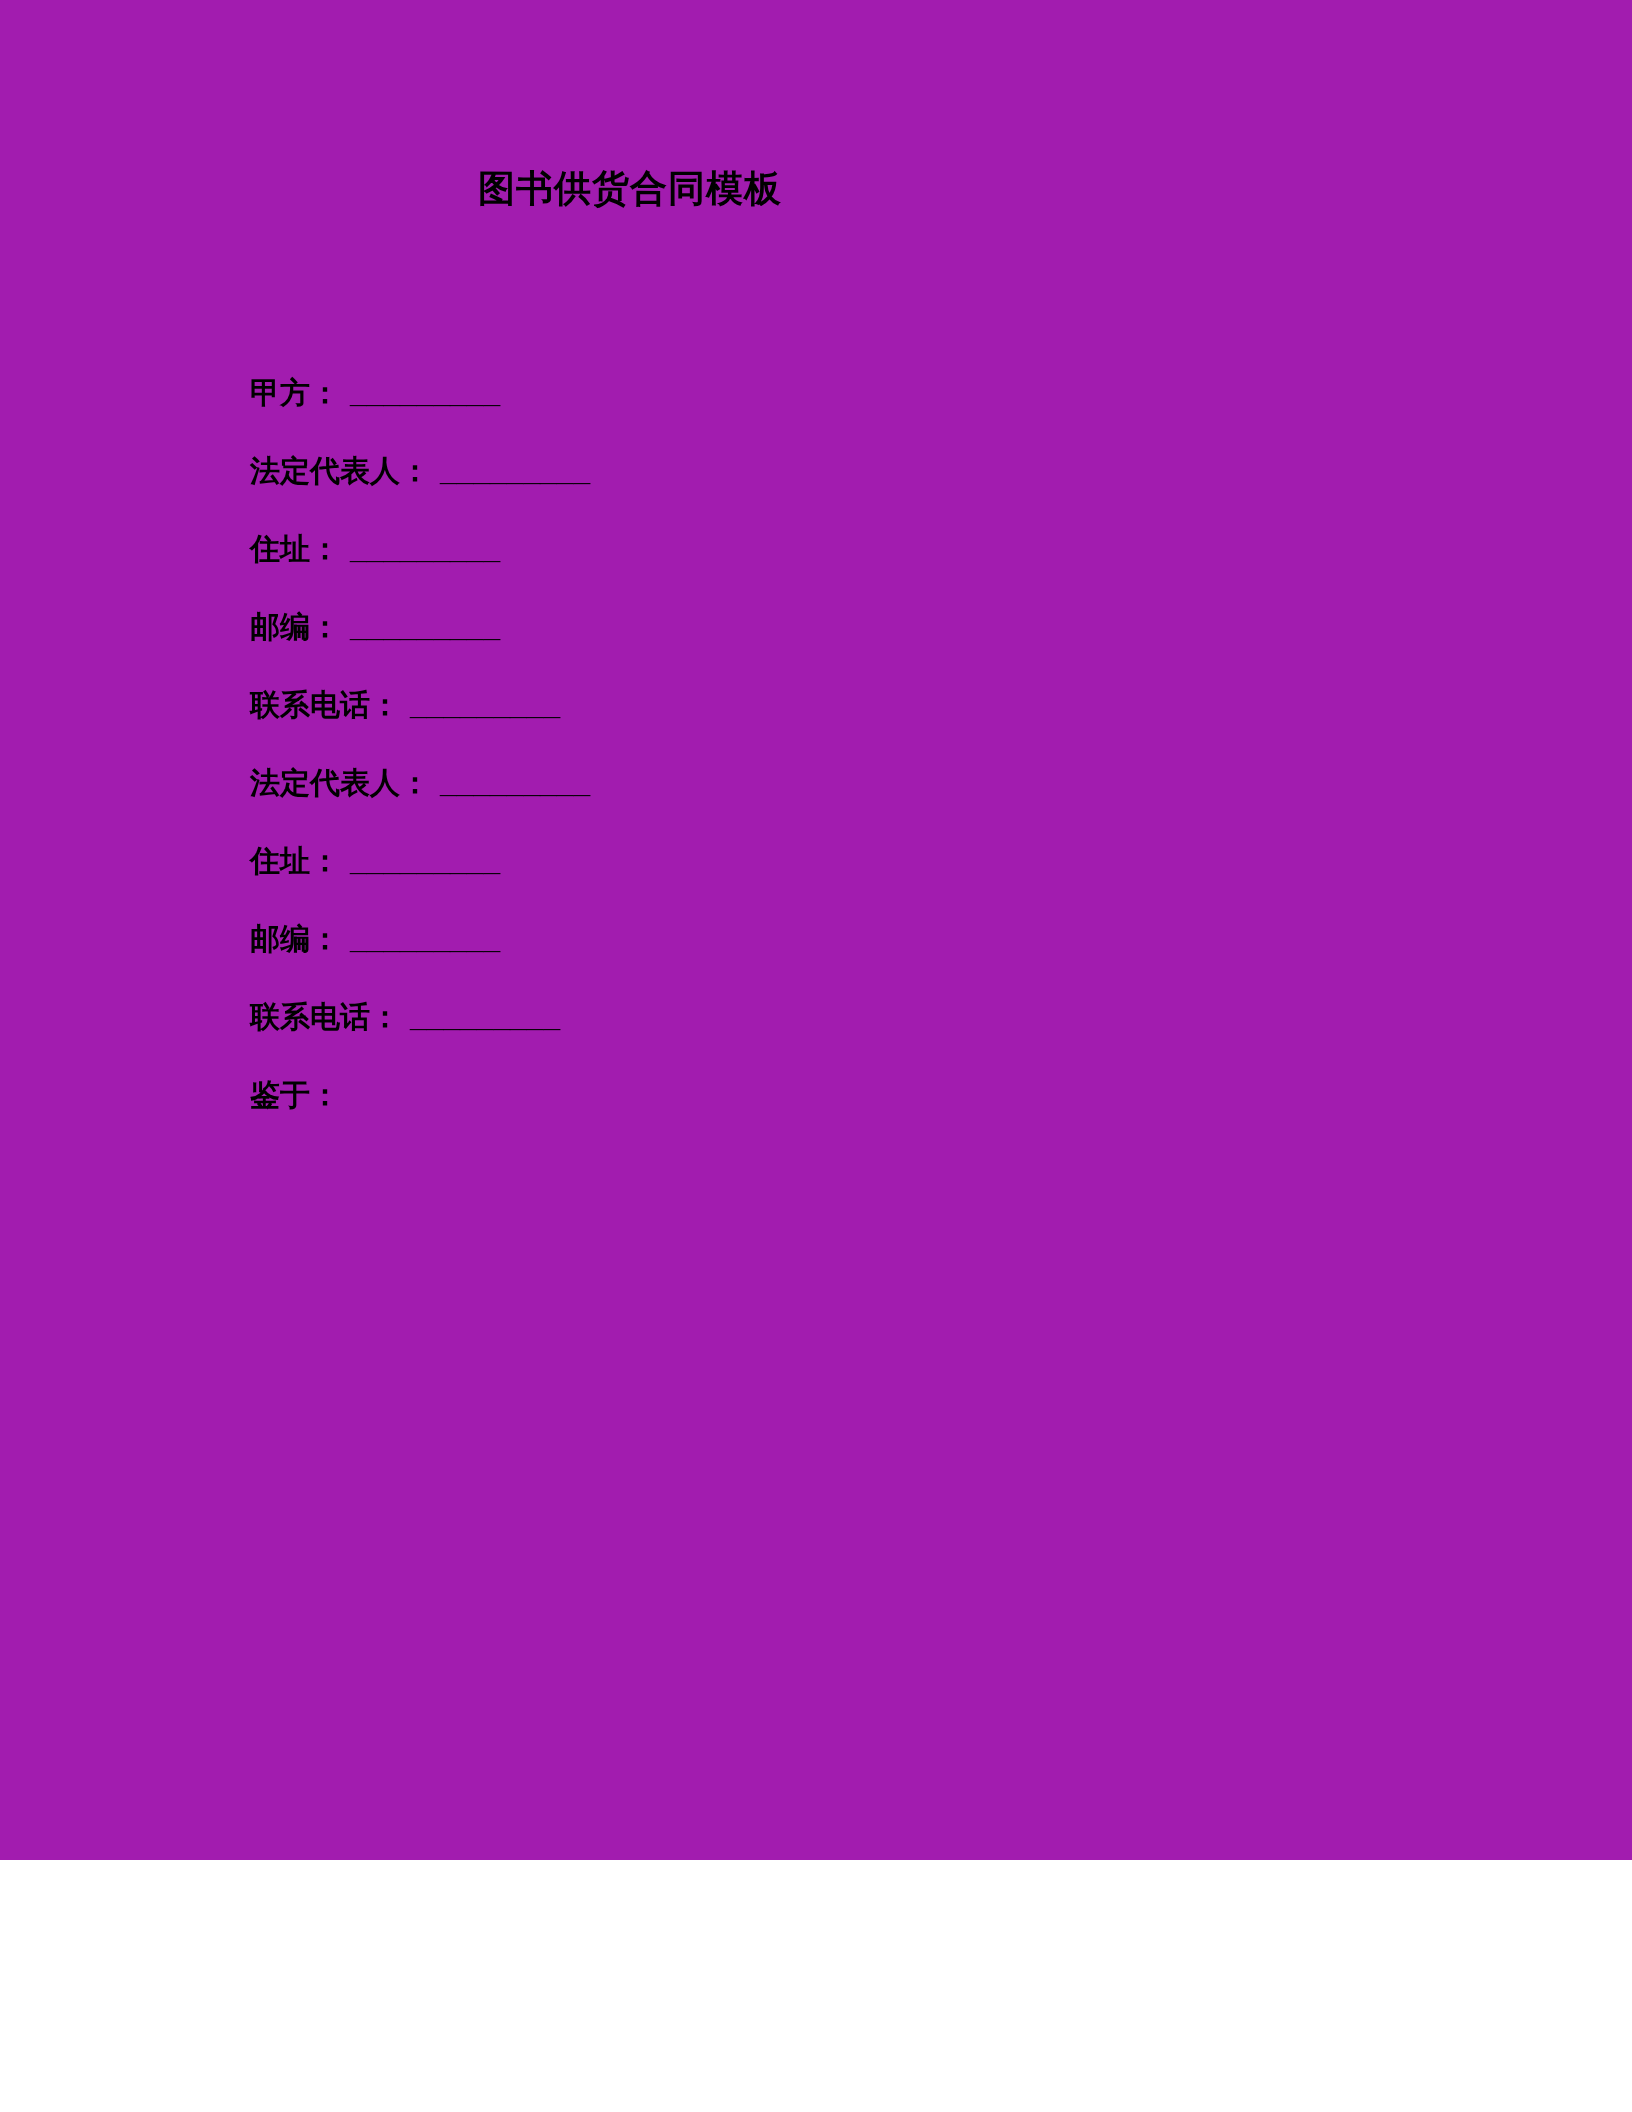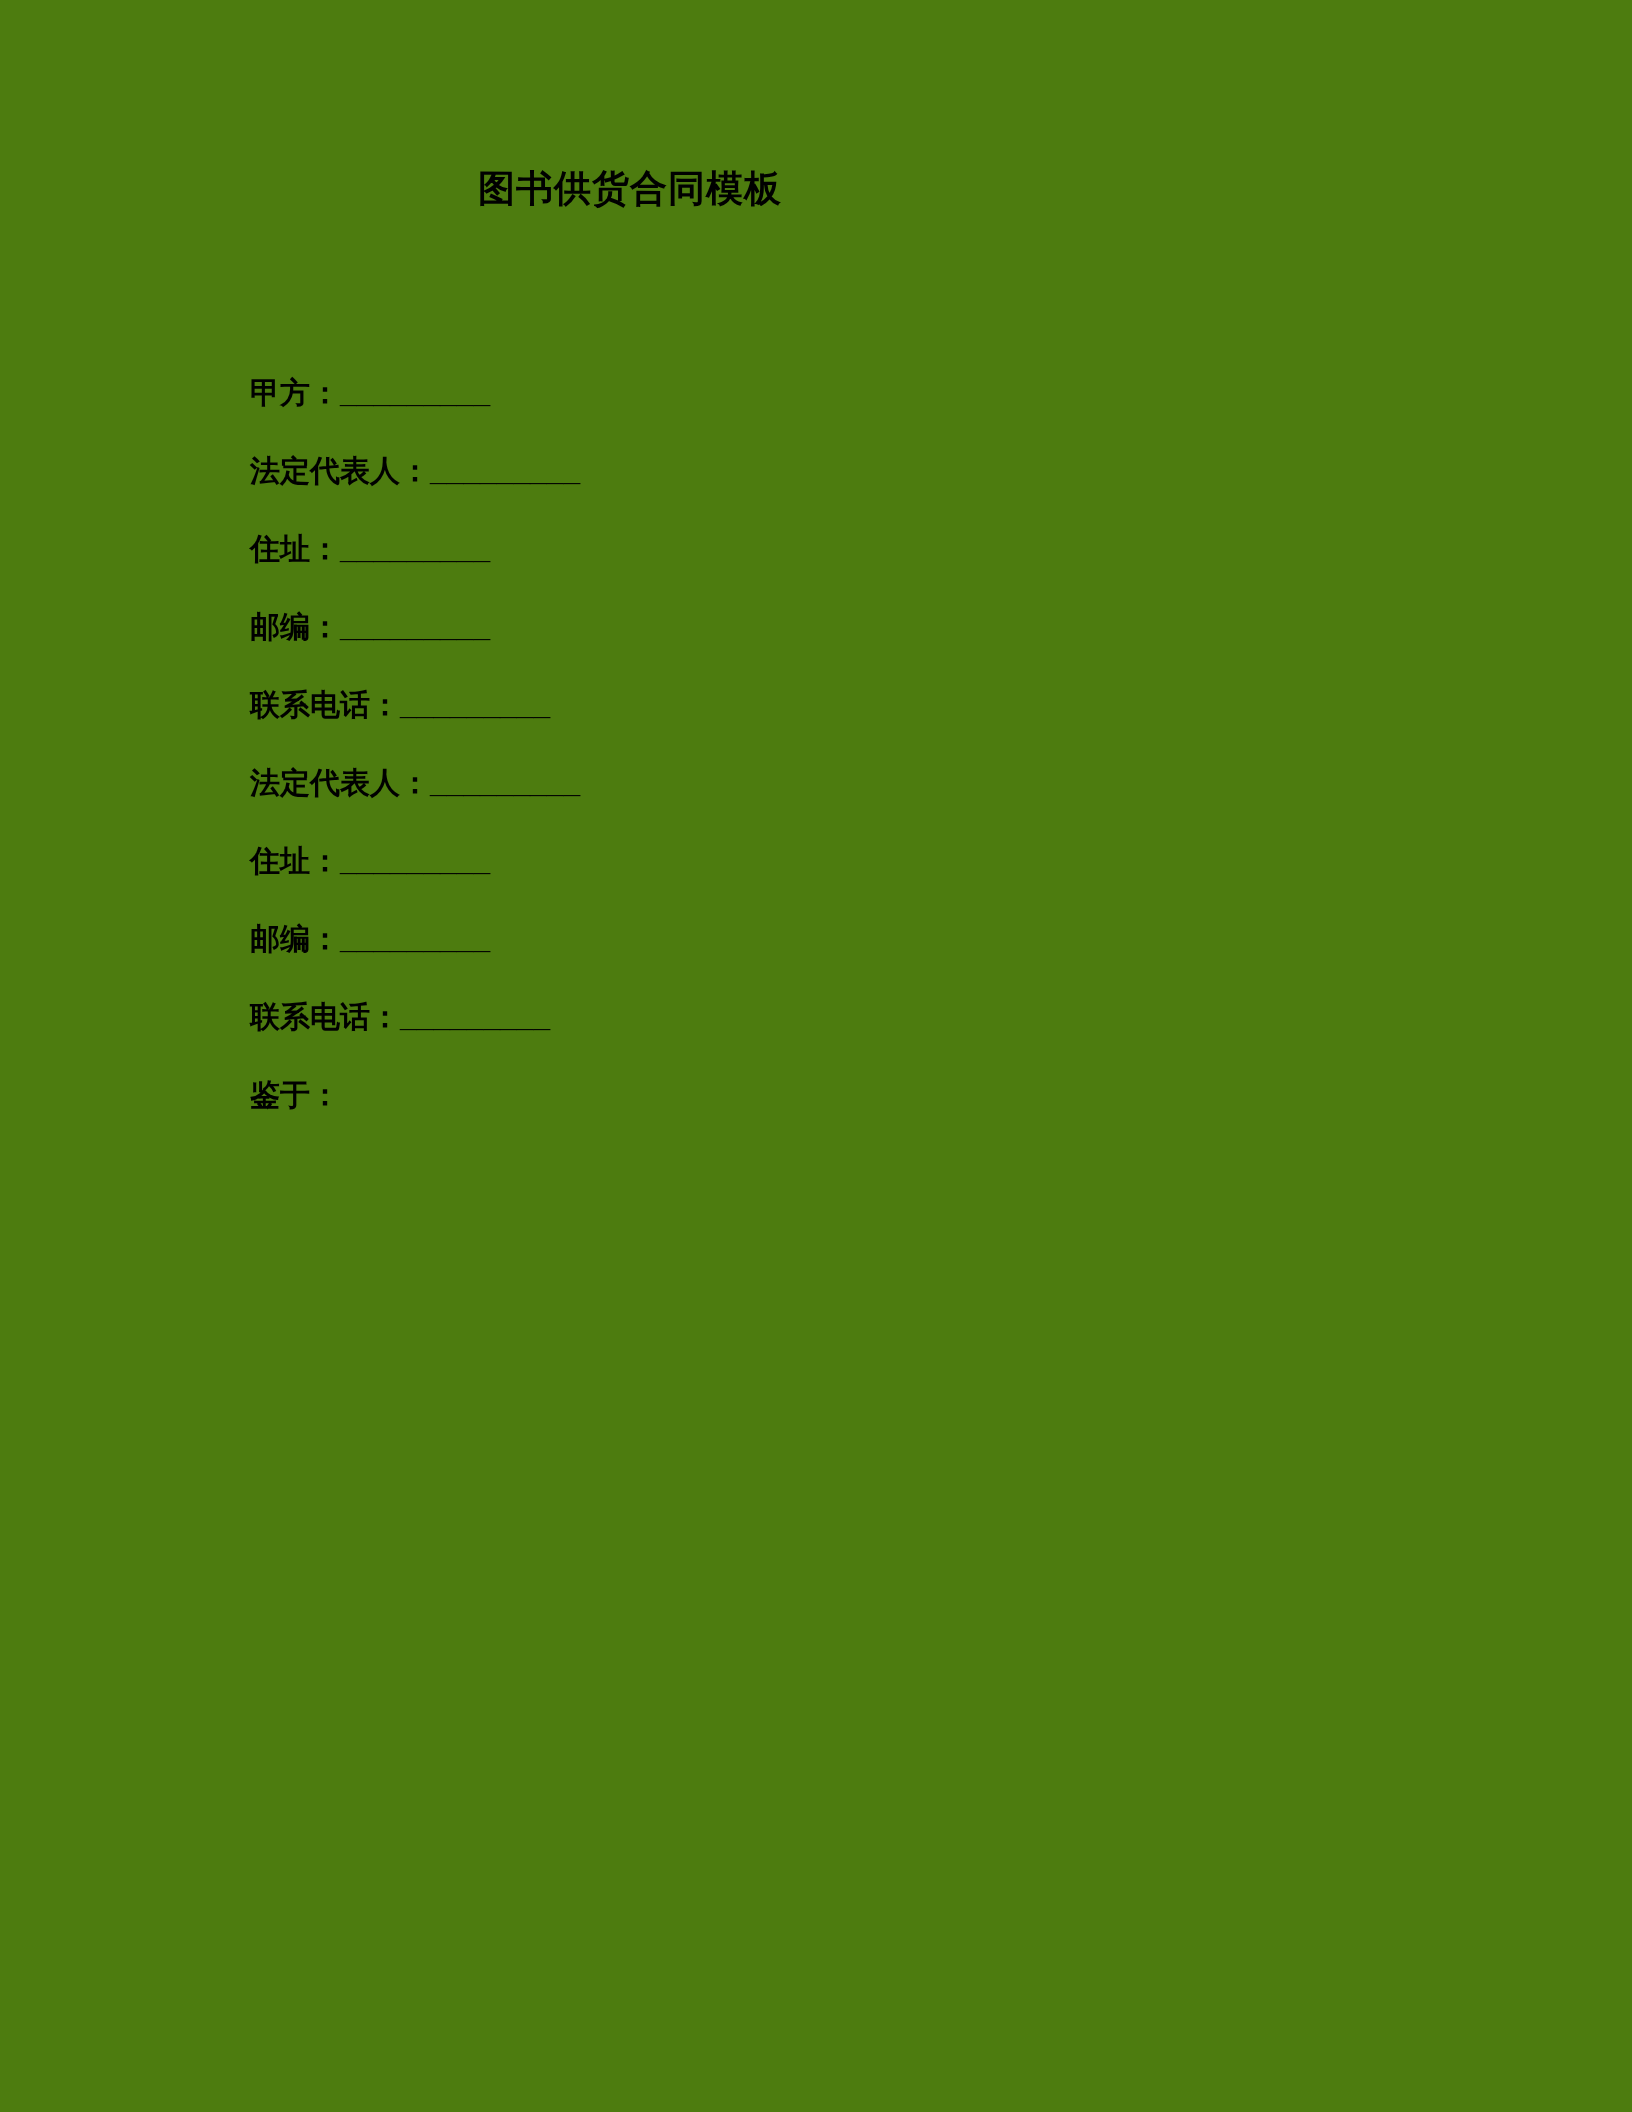--- a/index.html
+++ b/index.html
@@ -10,22 +10,22 @@
   }
   body {
     width: 1632px;
     height: 2112px;
     font-family: "Liberation Sans", "DejaVu Sans", sans-serif;
     color: #000000;
   }
   .page {
     position: relative;
     width: 1632px;
-    height: 2112px;
-    background: #4d7c0f;
+    height: 1860px;
+    background: #a21caf;
     overflow: hidden;
   }
   .content {
     position: absolute;
     left: 180px;
     top: 0;
     width: 900px;
   }
   .doc-title {
     margin: 170px 0 0 0;
@@ -39,20 +39,21 @@
     margin-top: 170px;
   }
   .field-row {
     margin: 0 0 48px 70px;
     font-size: 30px;
     line-height: 30px;
     font-weight: 700;
     white-space: nowrap;
   }
   .blank {
+    margin-left: 10px;
     letter-spacing: 0;
   }
   .whereas-row {
     margin: 0 0 48px 70px;
     font-size: 30px;
     line-height: 30px;
     font-weight: 700;
   }
   .clause {
     margin: 46px 0 0 0;

